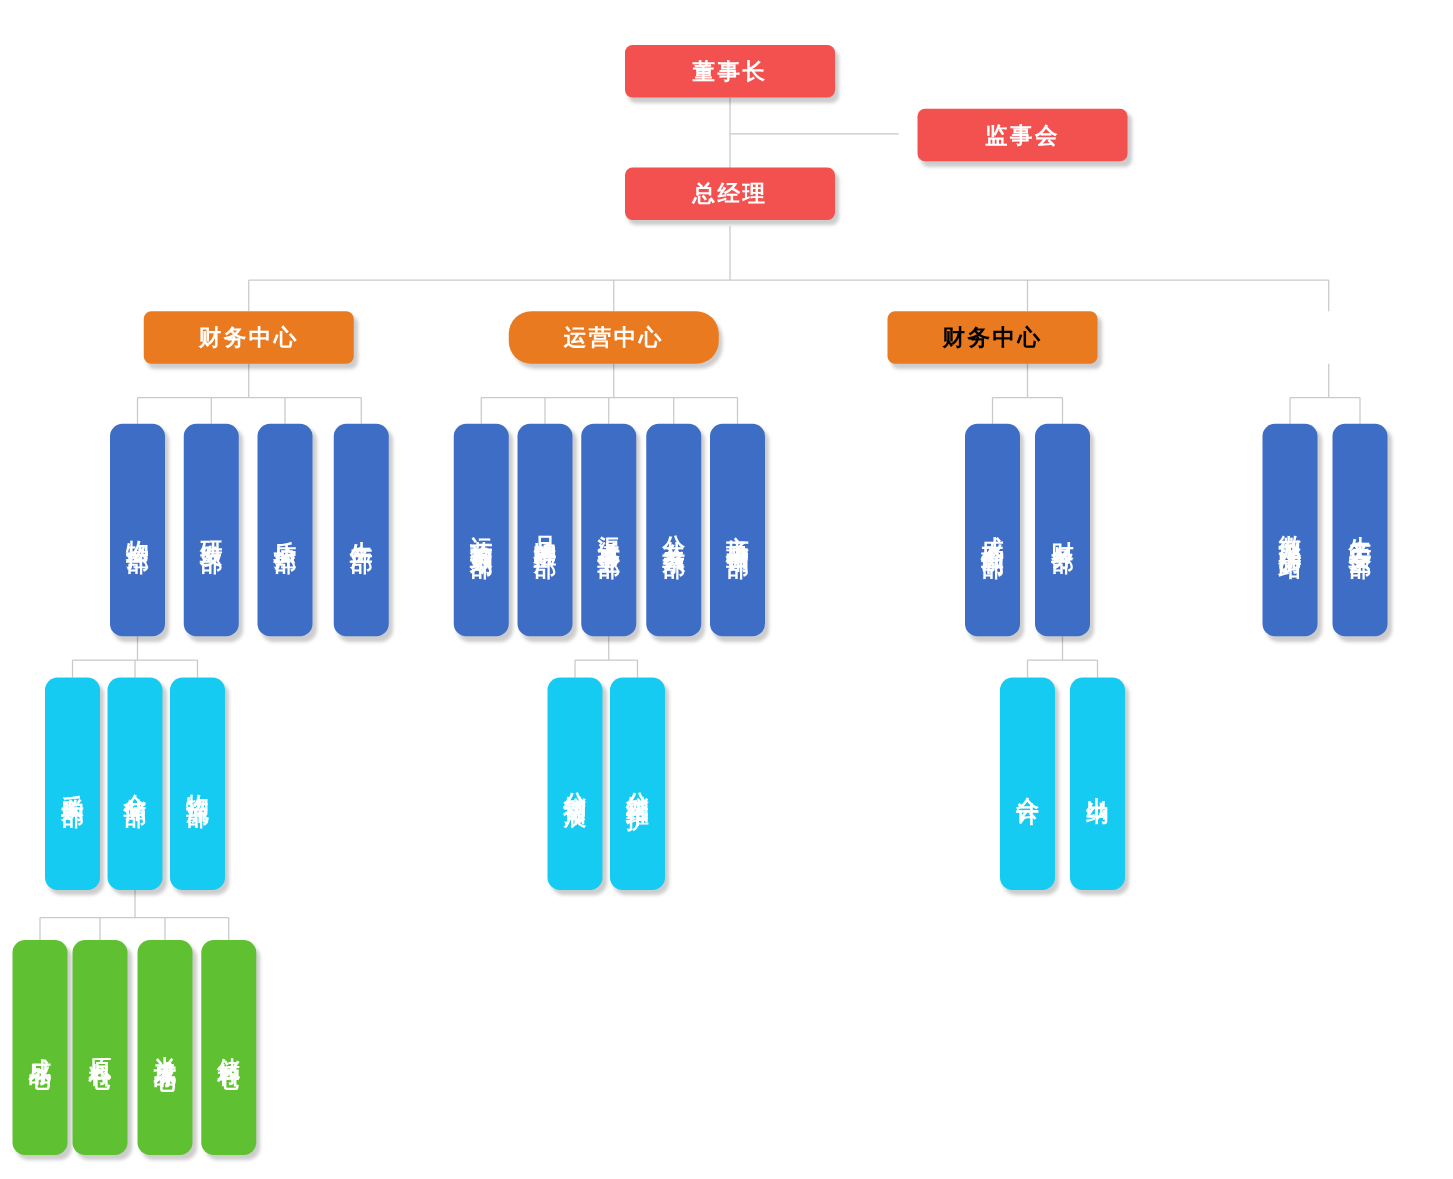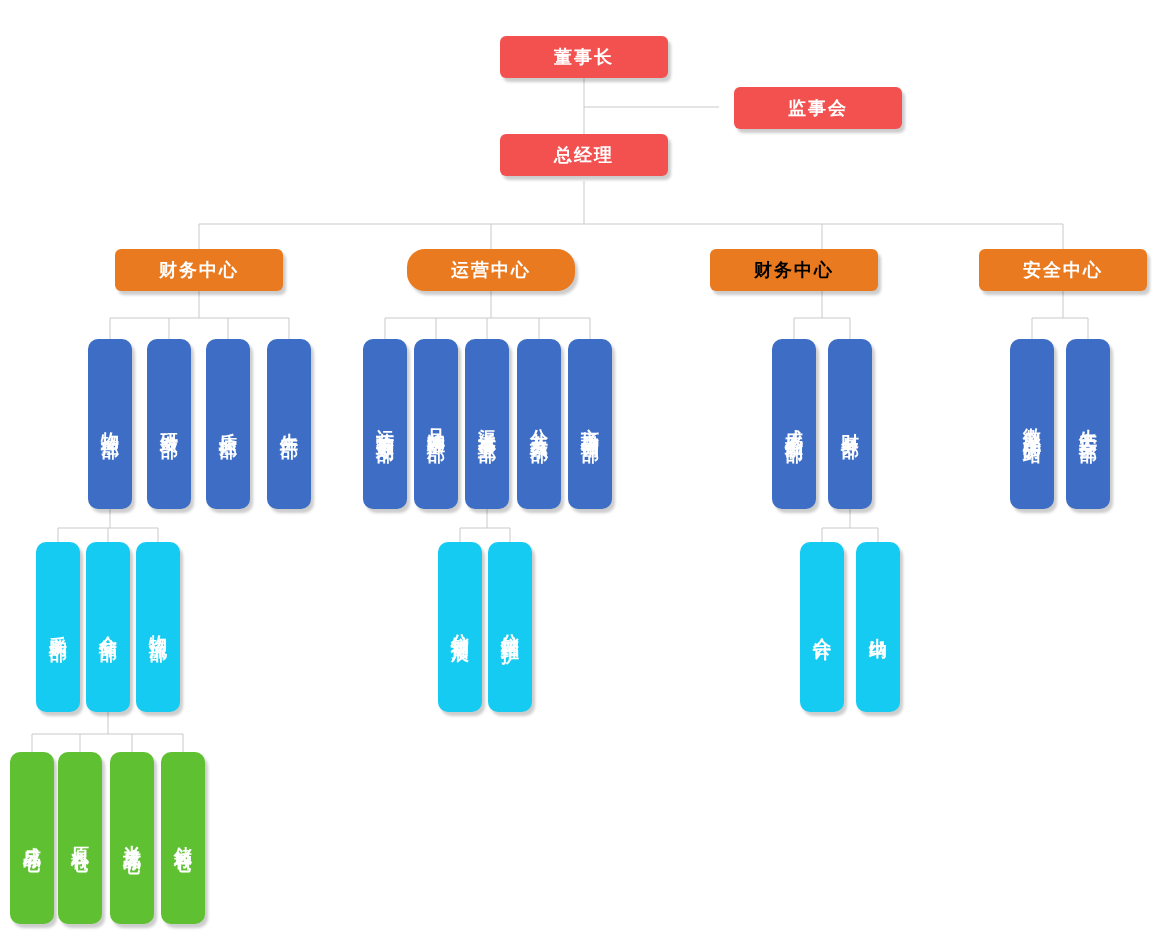--- a/index.html
+++ b/index.html
@@ -50,21 +50,20 @@
     "></path>
   </svg>
 
   <div class="node h-node" style="left: 500px; top: 36px; background: rgb(243, 81, 79); color: rgb(255, 255, 255);">董事长</div>
   <div class="node h-node" style="left: 719px; top: 87px; background: rgb(243, 81, 79); color: rgb(255, 255, 255); margin-left: 15px;">监事会</div>
   <div class="node h-node" style="left: 500px; top: 134px; background: rgb(243, 81, 79); color: rgb(255, 255, 255);">总经理</div>
 
   <div class="node h-node" style="left: 115px; top: 249px; background: rgb(234, 122, 31); color: rgb(255, 255, 255);">财务中心</div>
   <div class="node h-node" style="left: 407px; top: 249px; background: rgb(234, 122, 31); color: rgb(255, 255, 255); border-radius: 18px;">运营中心</div>
   <div class="node h-node" style="left: 710px; top: 249px; background: rgb(234, 122, 31); color: #000000;">财务中心</div>
-  <div class="node h-node" style="left: 979px; top: 249px; background: rgb(234, 122, 31); color: rgb(255, 255, 255);">安全中心</div>
 
   <div class="node v-node" style="left: 88px; top: 339px; background: rgb(61, 109, 197); color: rgb(255, 255, 255);">物控部</div>
   <div class="node v-node" style="left: 147px; top: 339px; background: rgb(61, 109, 197); color: rgb(255, 255, 255);">研发部</div>
   <div class="node v-node" style="left: 206px; top: 339px; background: rgb(61, 109, 197); color: rgb(255, 255, 255);">质控部</div>
   <div class="node v-node" style="left: 267px; top: 339px; background: rgb(61, 109, 197); color: rgb(255, 255, 255);">生产部</div>
 
   <div class="node v-node" style="left: 363px; top: 339px; background: rgb(61, 109, 197); color: rgb(255, 255, 255);">运营策划部</div>
   <div class="node v-node" style="left: 414px; top: 339px; background: rgb(61, 109, 197); color: rgb(255, 255, 255);">品牌推广部</div>
   <div class="node v-node" style="left: 465px; top: 339px; background: rgb(61, 109, 197); color: rgb(255, 255, 255);">渠道事业部</div>
   <div class="node v-node" style="left: 517px; top: 339px; background: rgb(61, 109, 197); color: rgb(255, 255, 255);">公共关系部</div>

